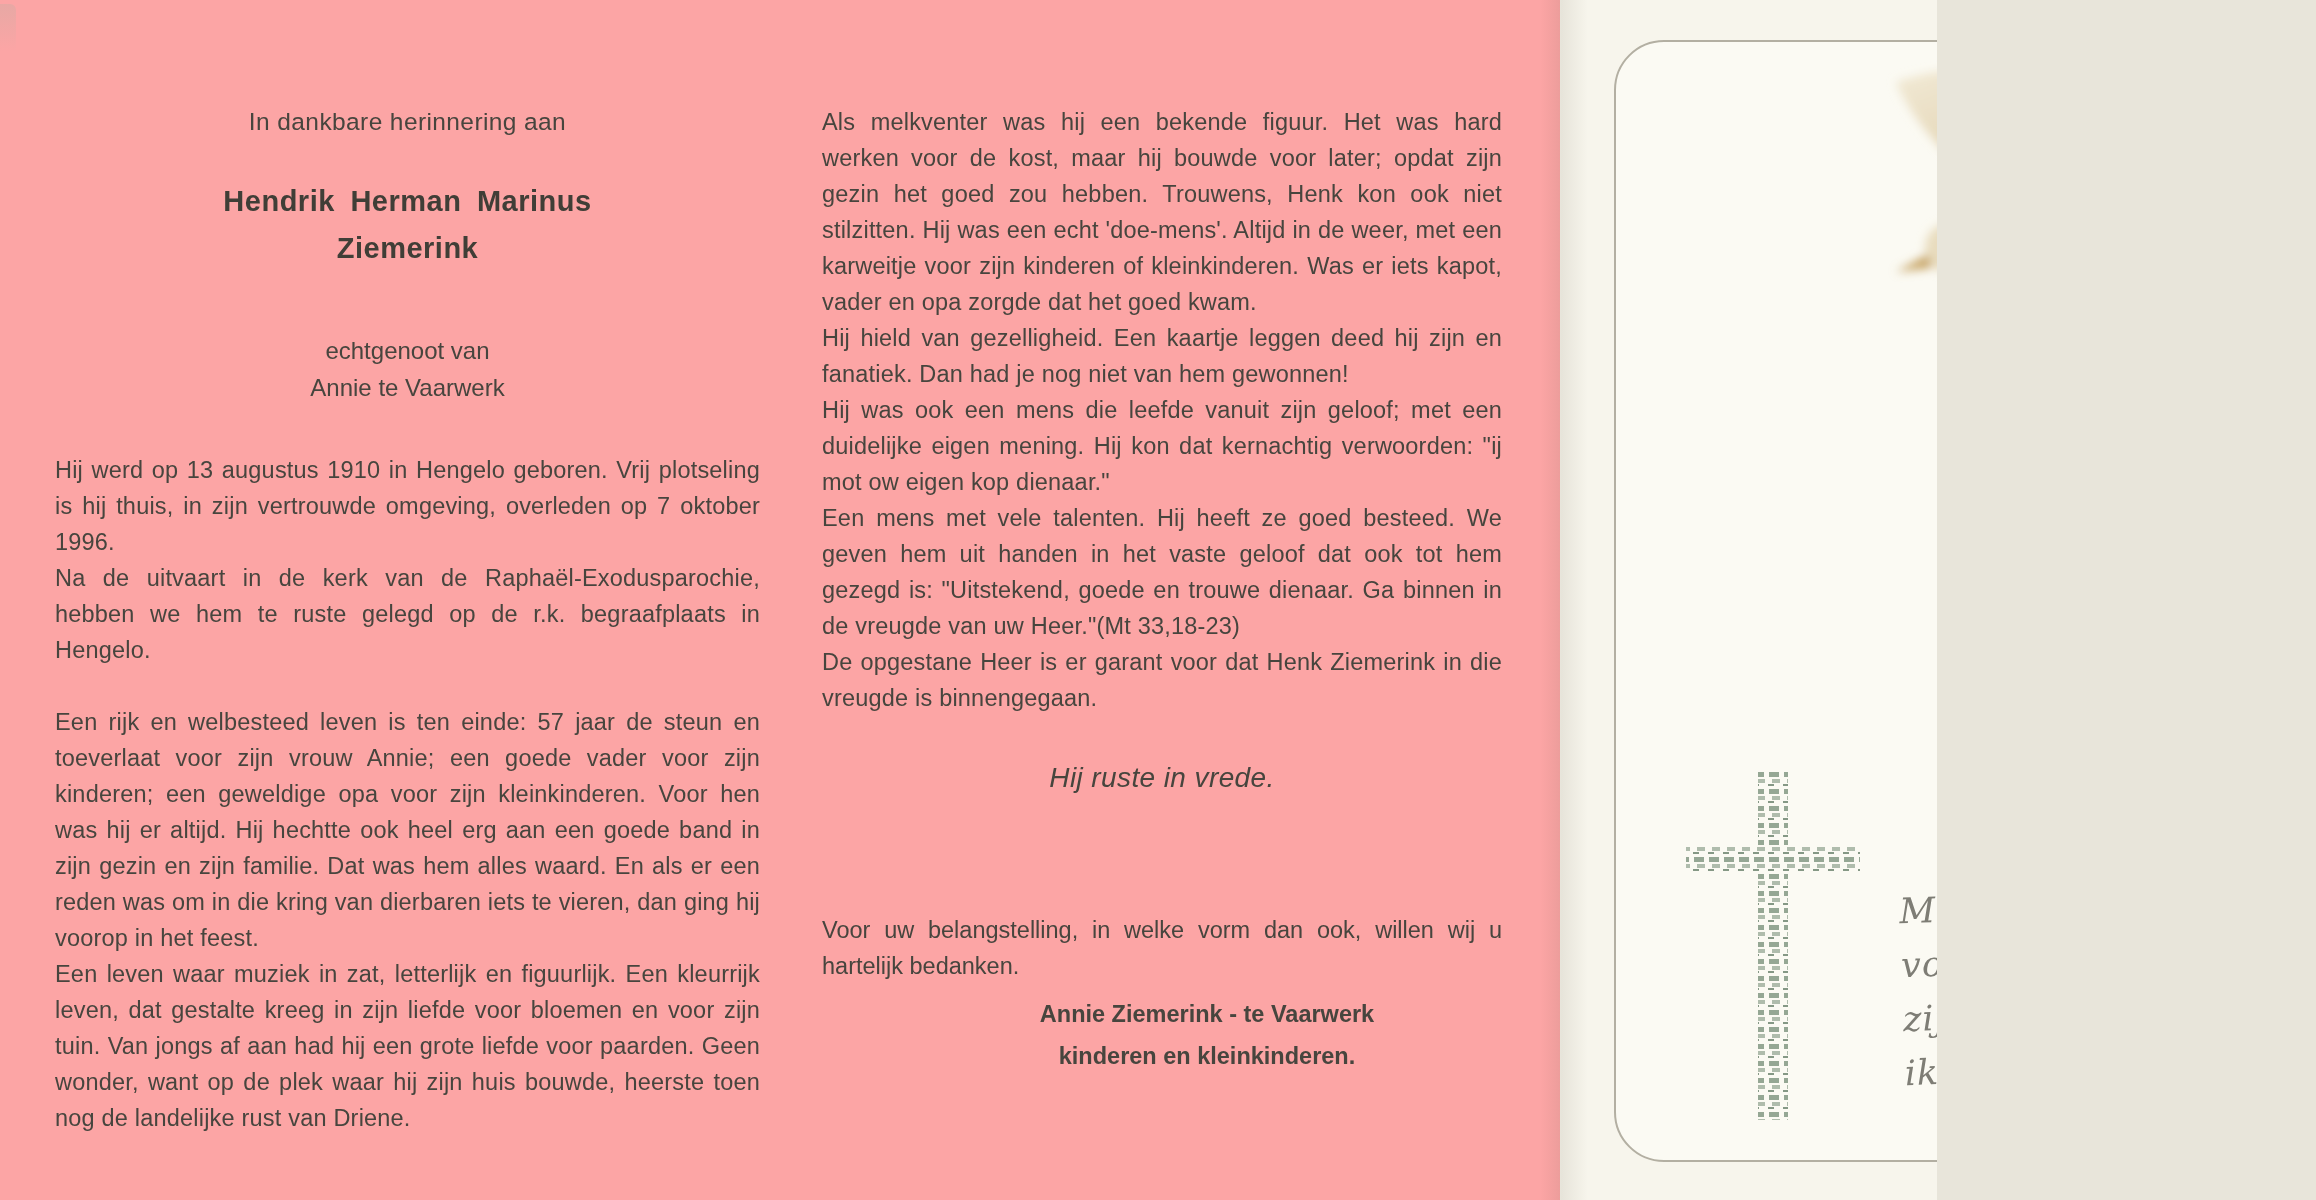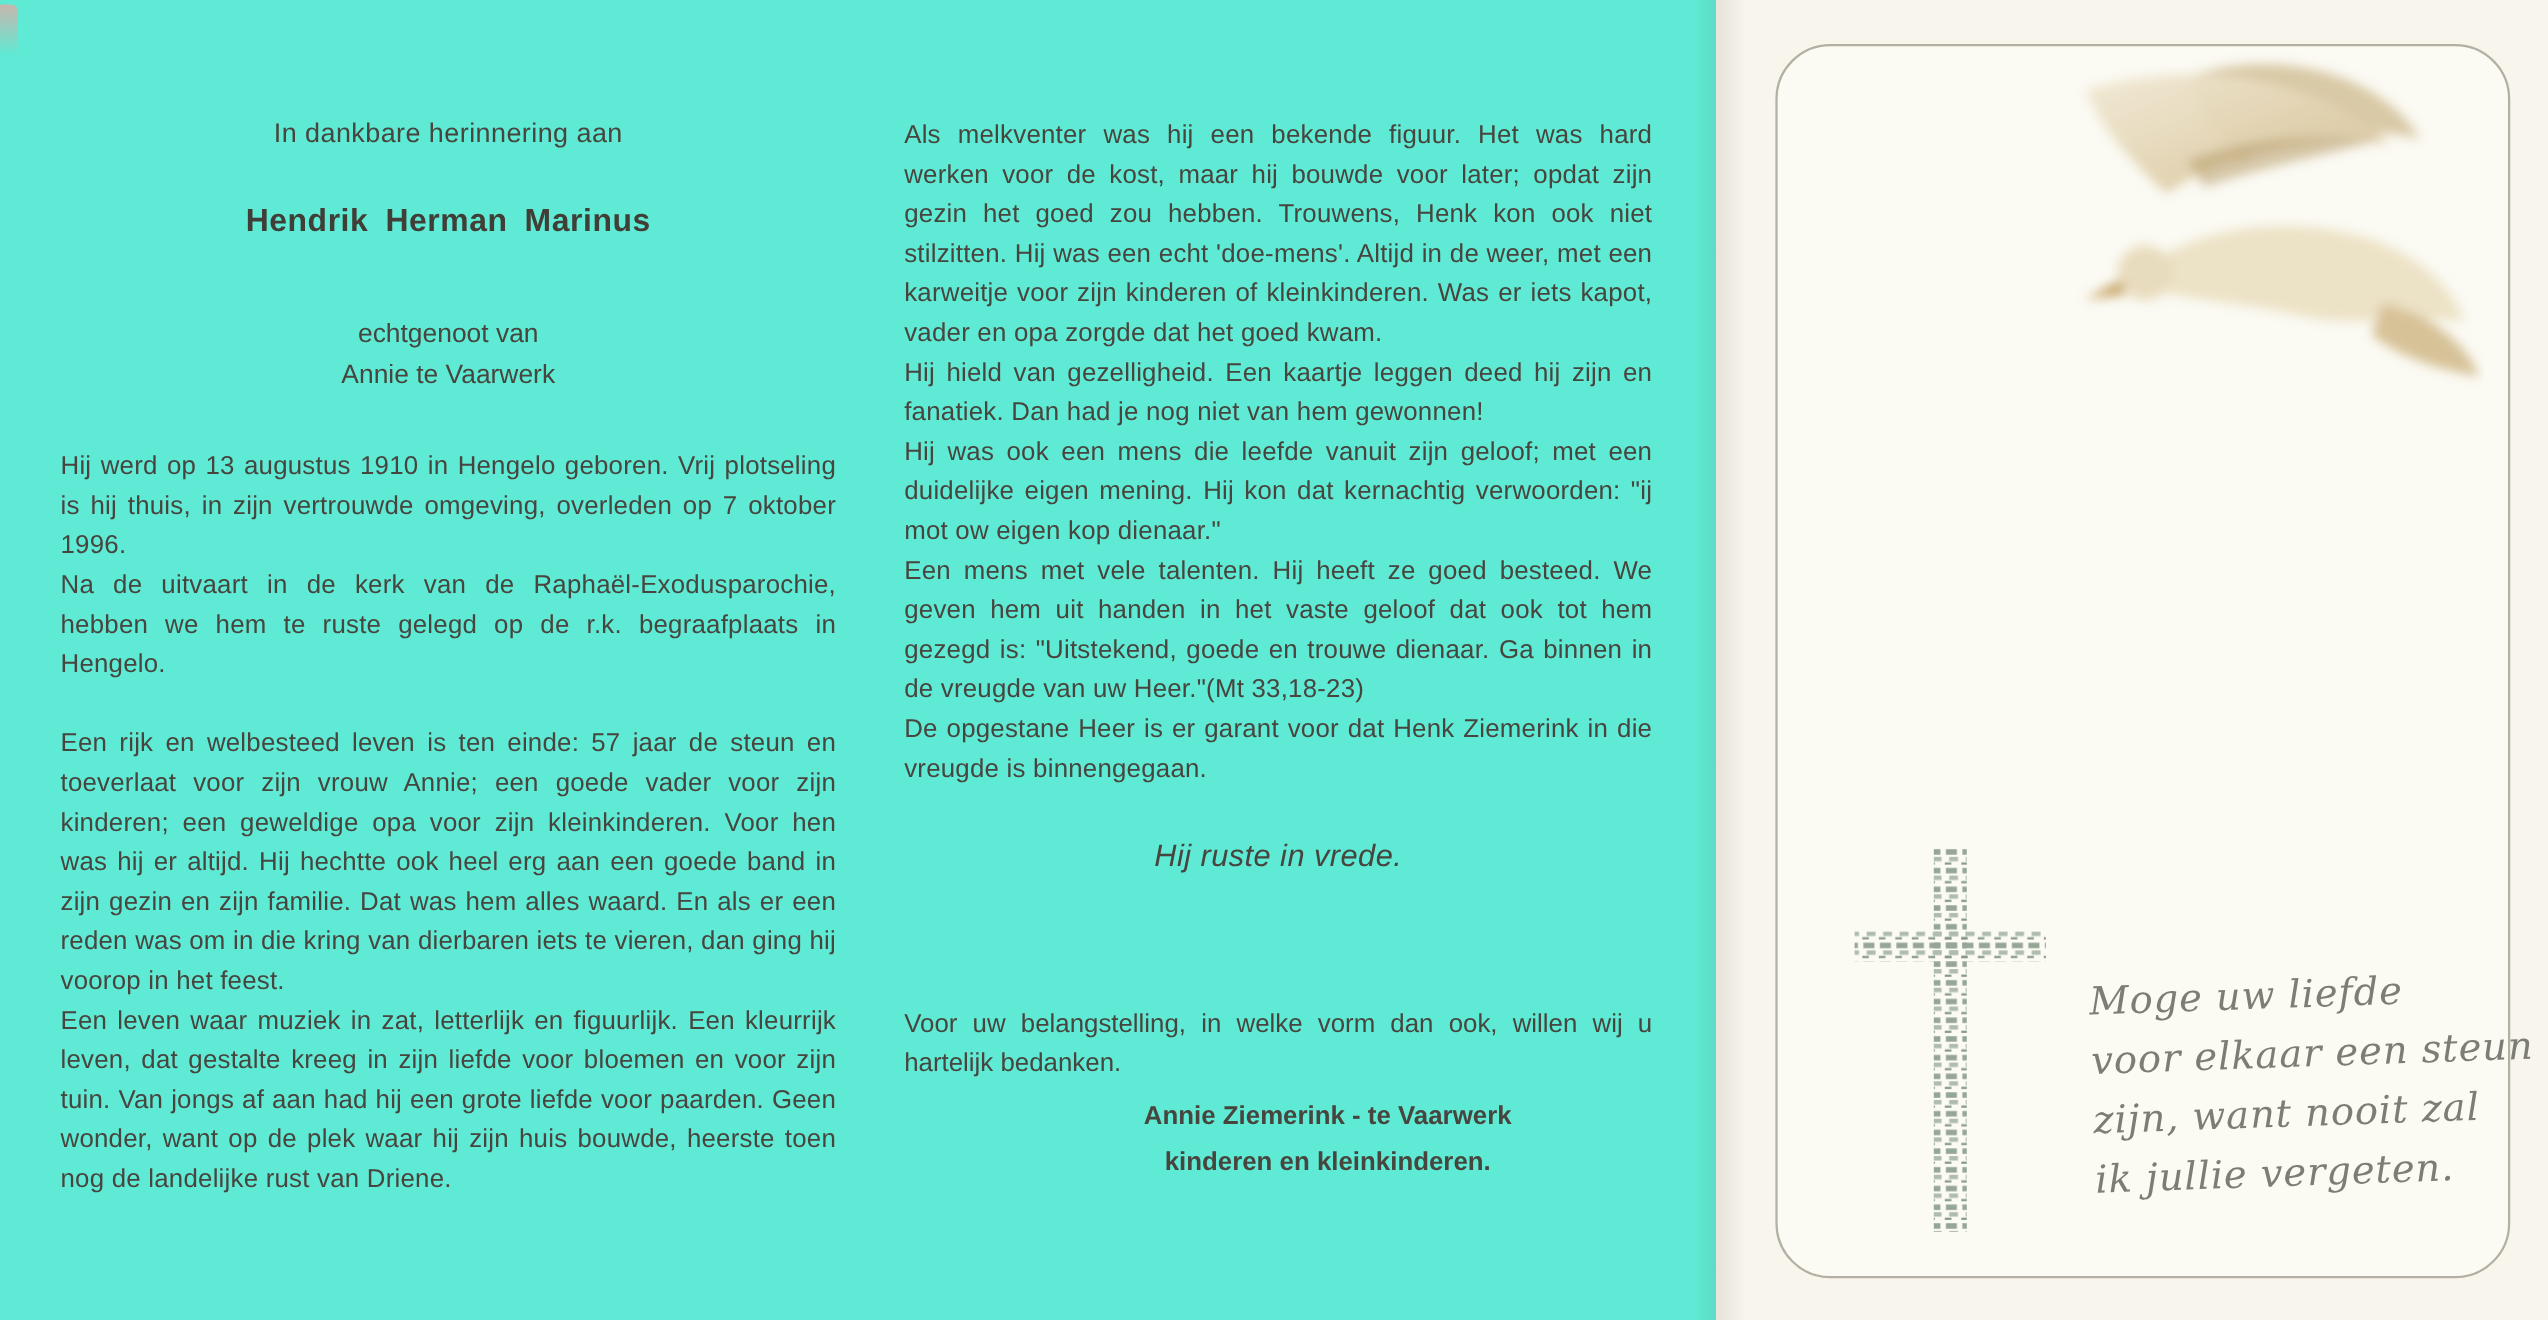--- a/index.html
+++ b/index.html
@@ -2,24 +2,24 @@
 <html><head>
 <meta charset="utf-8">
 <style>
   html, body {
     margin: 0;
     padding: 0;
     background: #e8e5da;
   }
   #scan-root {
     position: relative;
-    width: 2316px;
+    width: 1937px;
     height: 1200px;
     overflow: hidden;
-    background: #5eead4;
+    background: #fca5a5;
     font-family: "Liberation Sans", sans-serif;
     color: #47453e;
   }
   
   .right-page {
     position: absolute;
     left: 1560px; top: 0;
     width: 756px; height: 1200px;
     background: #f7f5ec;
   }
@@ -149,20 +149,21 @@
 
   <div class="right-page"></div>
   <div class="fold-shadow"></div>
   <div class="scan-artifact"></div>
 
   <div class="left-column">
     <p class="intro-line">In dankbare herinnering aan</p>
 
     <div class="deceased-name">
       <div>Hendrik Herman Marinus</div>
+      <div>Ziemerink</div>
     </div>
 
     <p class="relation-line">echtgenoot van</p>
     <p class="spouse-line">Annie te Vaarwerk</p>
 
     <div class="left-body">
       <p class="body-par">Hij werd op 13 augustus 1910 in Hengelo geboren. Vrij plotseling is hij thuis, in zijn vertrouwde omgeving, overleden op 7 oktober 1996.</p>
       <p class="body-par">Na de uitvaart in de kerk van de Raphaël-Exodusparochie, hebben we hem te ruste gelegd op de r.k. begraafplaats in Hengelo.</p>
       <p class="body-par gap-before">Een rijk en welbesteed leven is ten einde: 57 jaar de steun en toeverlaat voor zijn vrouw Annie; een goede vader voor zijn kinderen; een geweldige opa voor zijn kleinkinderen. Voor hen was hij er altijd. Hij hechtte ook heel erg aan een goede band in zijn gezin en zijn familie. Dat was hem alles waard. En als er een reden was om in die kring van dierbaren iets te vieren, dan ging hij voorop in het feest.</p>
       <p class="body-par">Een leven waar muziek in zat, letterlijk en figuurlijk. Een kleurrijk leven, dat gestalte kreeg in zijn liefde voor bloemen en voor zijn tuin. Van jongs af aan had hij een grote liefde voor paarden. Geen wonder, want op de plek waar hij zijn huis bouwde, heerste toen nog de landelijke rust van Driene.</p>

